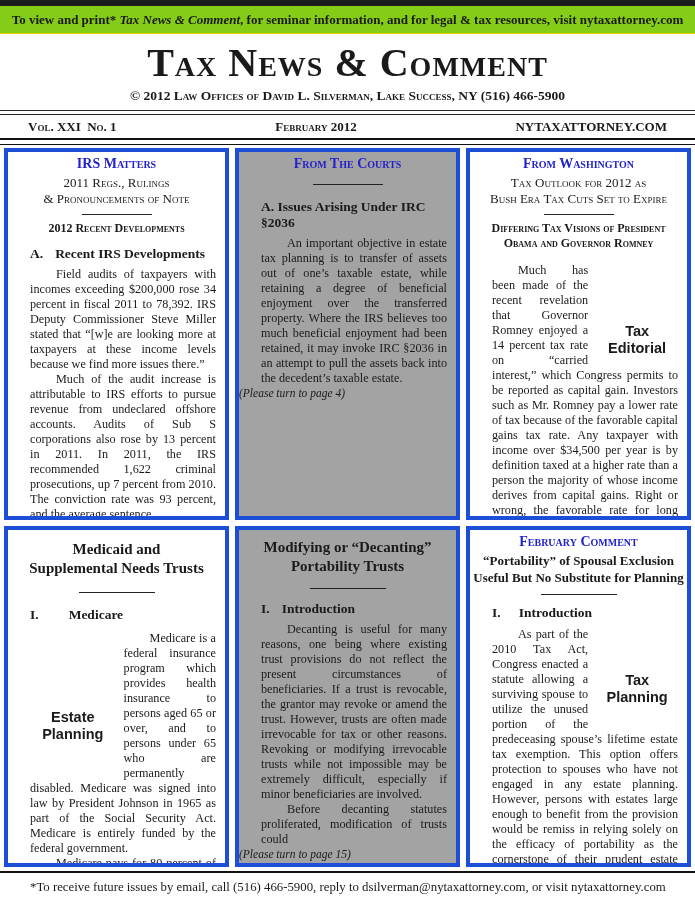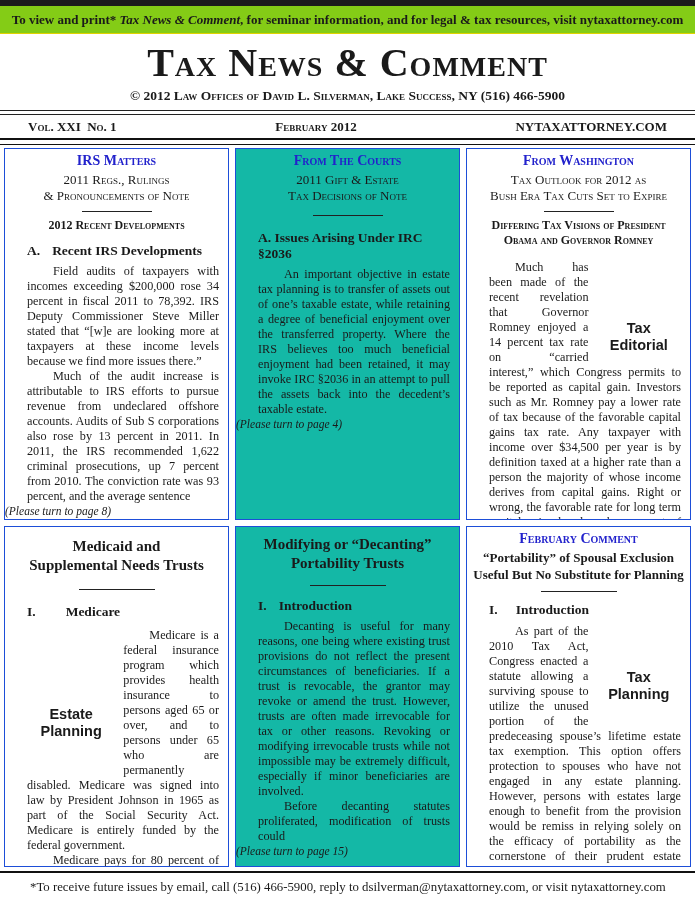--- a/index.html
+++ b/index.html
@@ -28,22 +28,22 @@
     display:flex;justify-content:space-between;align-items:center;
     padding:4px 28px 3px 28px;font-weight:700;font-size:13px;font-variant:small-caps;
     white-space:pre;
   }
   .rule-heavy{height:4px;border-top:2px solid #111;border-bottom:1px solid #111;}
 
   .grid{
     display:grid;grid-template-columns:1fr 1fr 1fr;
     grid-template-rows:372px 341px;gap:6px 6px;padding:3px 4px;
   }
-  .cell{border:1px solid #1d4ed8;overflow:hidden;background:#ffffff;}
-  .cell.cream{background:#14b8a6;}
+  .cell{border:4px solid #1d4ed8;overflow:hidden;background:#ffffff;}
+  .cell.cream{background:#a3a3a3;}
 
   .kicker{
     text-align:center;color:#2222CC;font-weight:700;font-variant:small-caps;
     font-size:14px;margin-top:4px;
   }
   .subtitle{
     text-align:center;font-variant:small-caps;font-size:13px;line-height:15.5px;
     margin-top:3px;white-space:pre-line;
   }
   .subtitle.bold{font-weight:700;font-size:12px;line-height:15px;}
@@ -116,22 +116,20 @@
     <div class="heading gap-sm">
       <span class="hnum">A.</span><span>Recent IRS Developments</span>
     </div>
     <p class="body">Field audits of taxpayers with incomes exceeding $200,000 rose 34 percent in fiscal 2011 to 78,392. IRS Deputy Commissioner Steve Miller stated that “[w]e are looking more at taxpayers at these income levels because we find more issues there.”</p>
     <p class="body nogap">Much of the audit increase is attributable to IRS efforts to pursue revenue from undeclared offshore accounts. Audits of Sub S corporations also rose by 13 percent in 2011. In 2011, the IRS recommended 1,622 criminal prosecutions, up 7 percent from 2010. The conviction rate was 93 percent, and the average sentence</p>
     <div class="cont">(Please turn to page 8)</div>
   </div>
 
   <div class="cell cream">
     <div class="kicker">From The Courts</div>
-    <div class="subtitle">2011 Gift &amp; Estate
-Tax Decisions of Note</div>
     <div class="divider wide-gap"></div>
     <div class="heading">A. Issues Arising Under IRC §2036</div>
     <p class="body">An important objective in estate tax planning is to transfer of assets out of one’s taxable estate, while retaining a degree of beneficial enjoyment over the transferred property. Where the IRS believes too much beneficial enjoyment had been retained, it may invoke IRC §2036 in an attempt to pull the assets back into the decedent’s taxable estate.</p>
     <div class="cont">(Please turn to page 4)</div>
   </div>
 
   <div class="cell">
     <div class="kicker">From Washington</div>
     <div class="subtitle">Tax Outlook for 2012 as
 Bush Era Tax Cuts Set to Expire</div>

